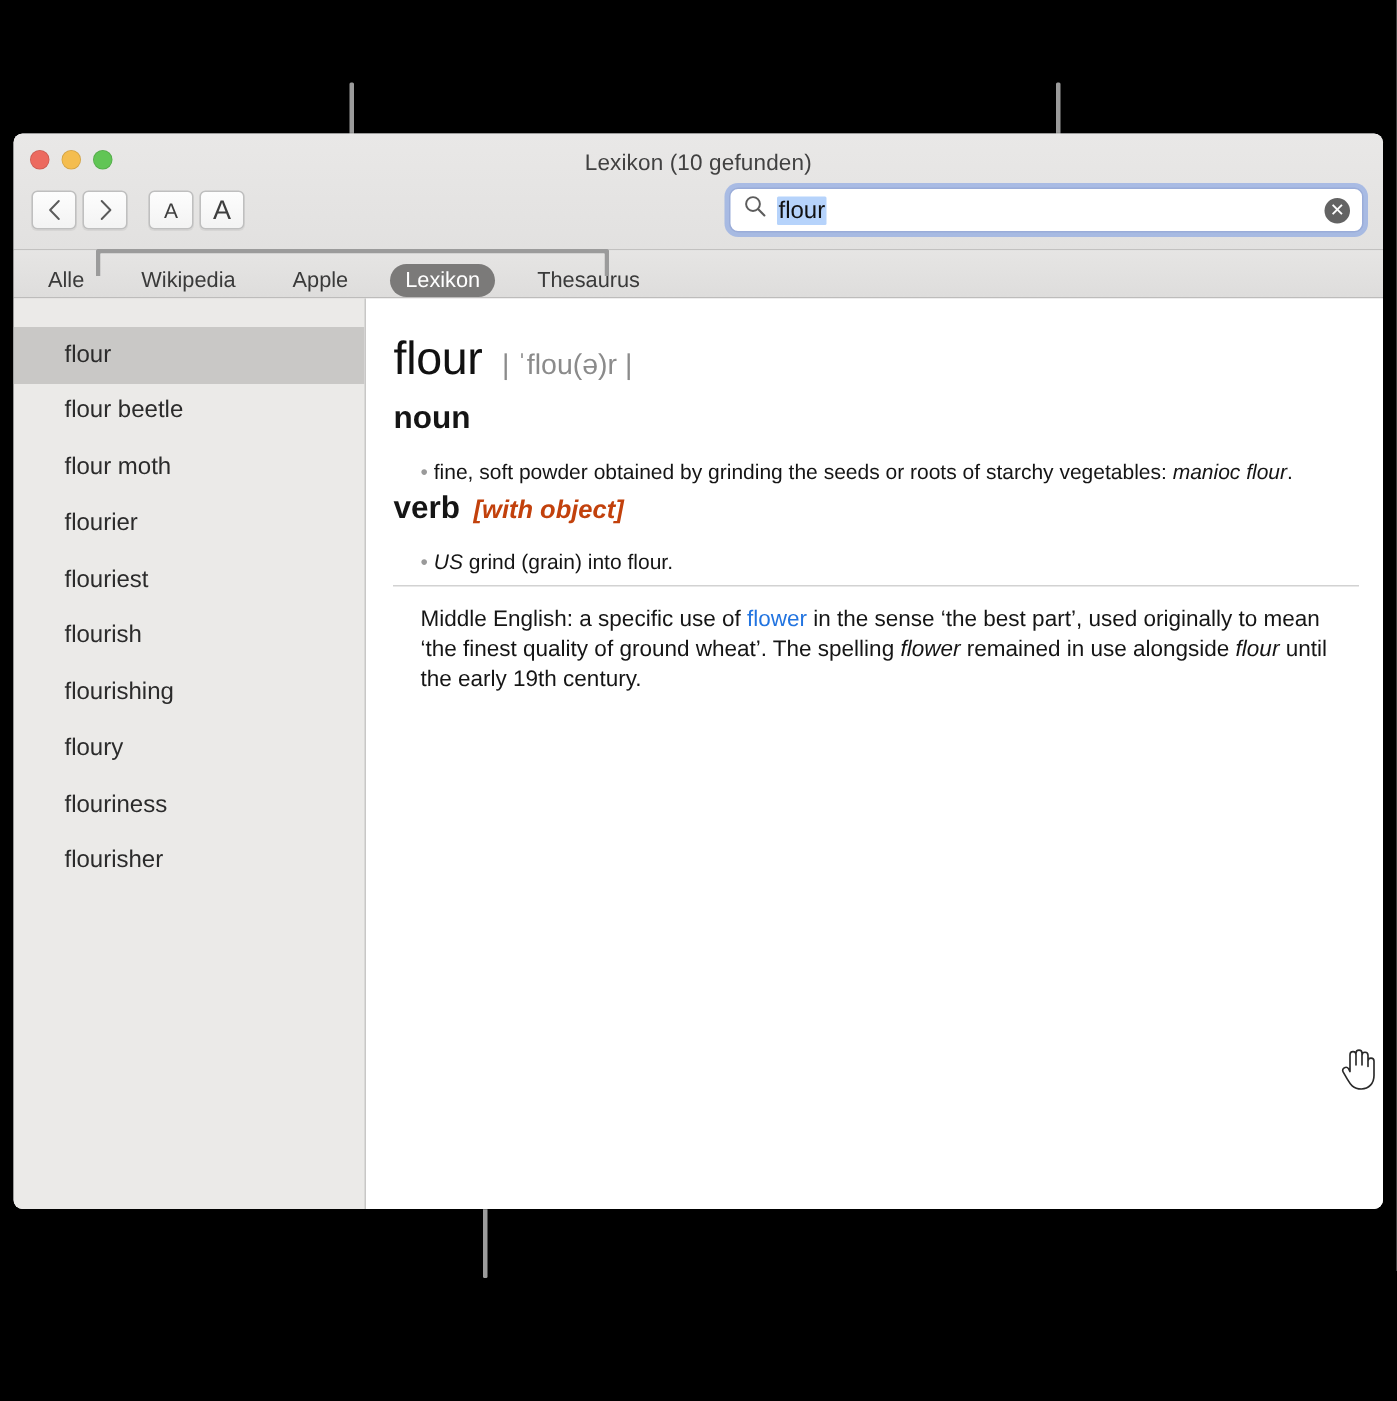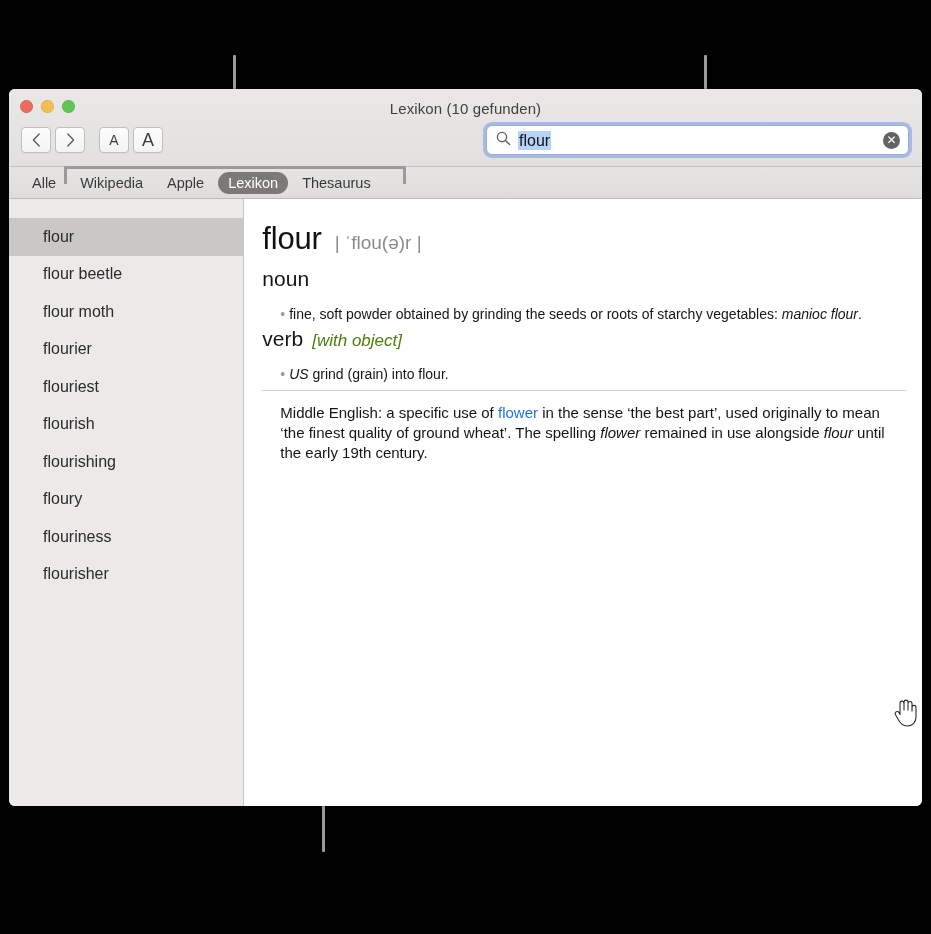--- a/index.html
+++ b/index.html
@@ -161,23 +161,23 @@
     font-family: "Liberation Sans", sans-serif;
   }
 
   
   .tabrow {
     position: relative;
     height: 31px;
     background: linear-gradient(180deg,#e6e5e4 0%, #dedddc 100%);
     border-bottom: 1px solid #bdbcbb;
     display: flex;
-    align-items: center;
+    align-items: flex-end;
     padding-left: 13px;
-    gap: 4px;
+    gap: 18px;
   }
   .tab {
     font-size: 14.5px;
     color: #3a3a3a;
     padding: 3px 10px;
     border-radius: 5px;
     white-space: nowrap;
   }
   .tab.selected {
     background: #7b7a79;
@@ -232,24 +232,25 @@
   }
   .pron {
     font-size: 19px;
     color: #8b8b8b;
   }
 
   .pos {
     font-size: 21px;
     color: #151515;
     margin: 4px 0 7px 0;
+    font-weight: bold;
   }
   .pos-note {
     font-size: 17px;
-    color: #4d7c0f;
+    color: #c2410c;
     font-style: italic;
     margin-left: 9px;
   }
 
   .sense {
     font-size: 17px;
     line-height: 1.32;
     color: #151515;
     margin: 0 0 0 18px;
     max-width: 625px;

